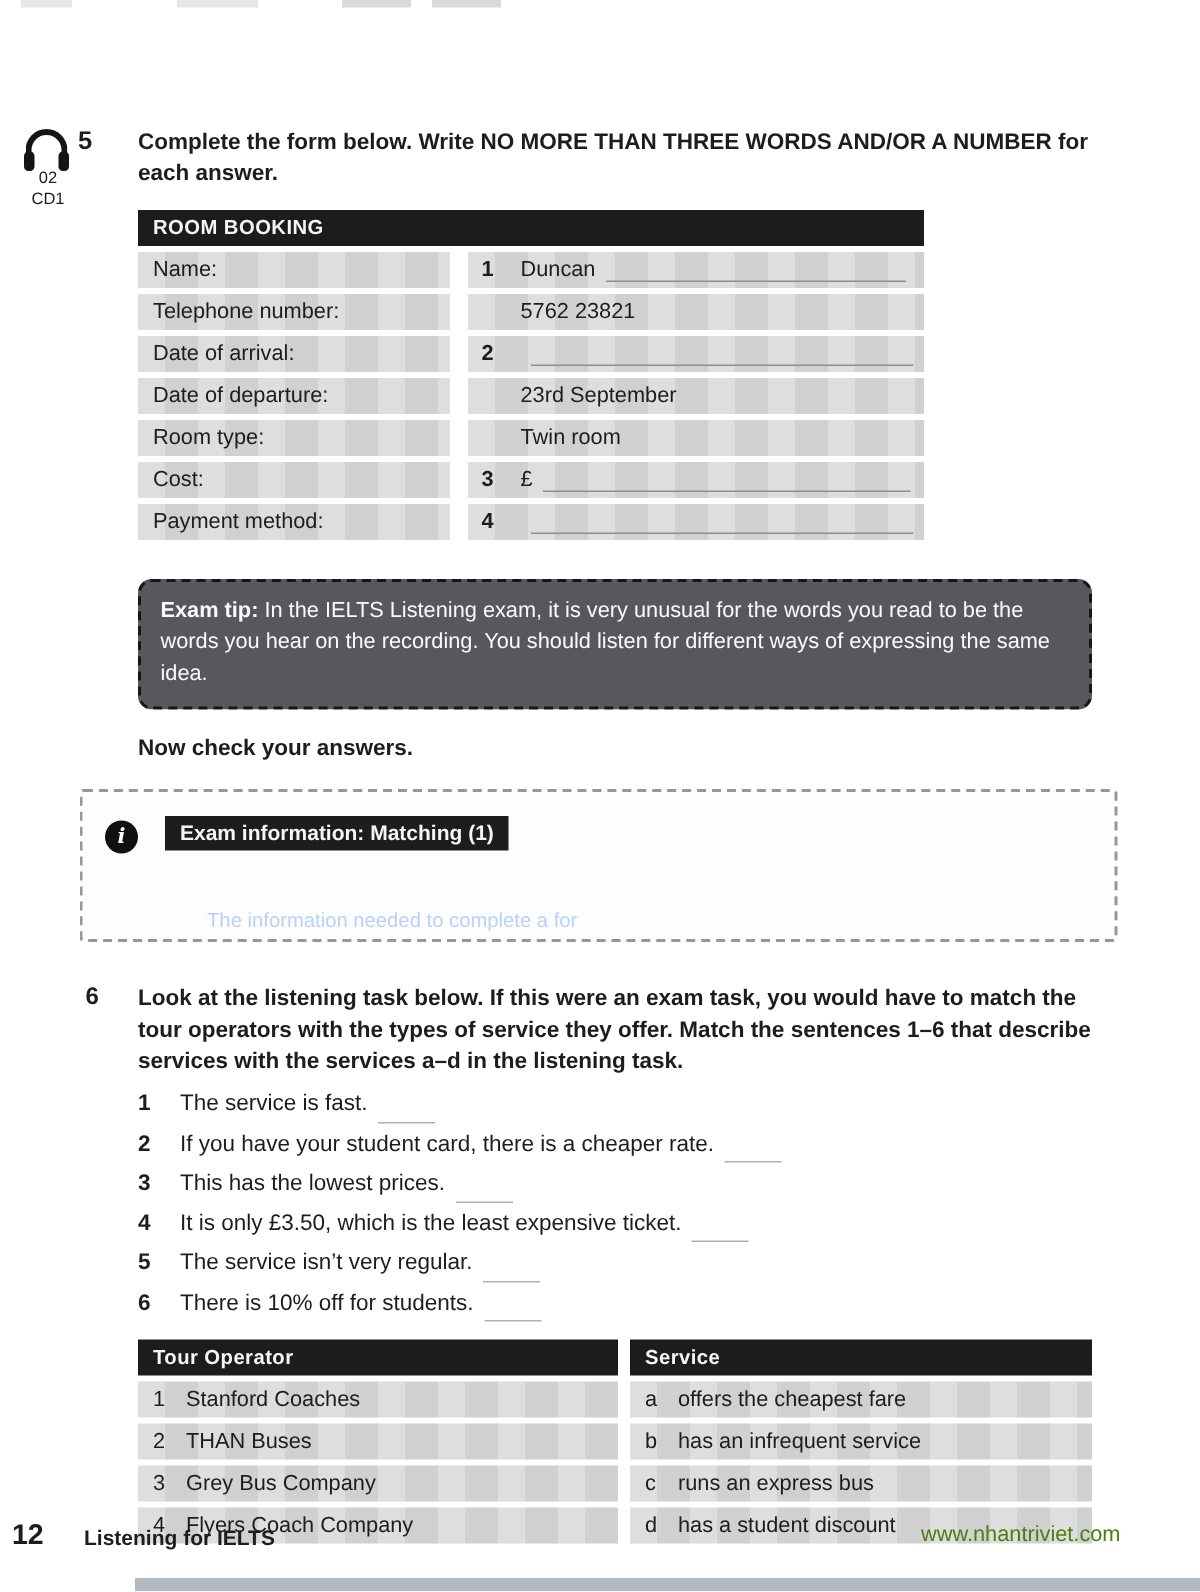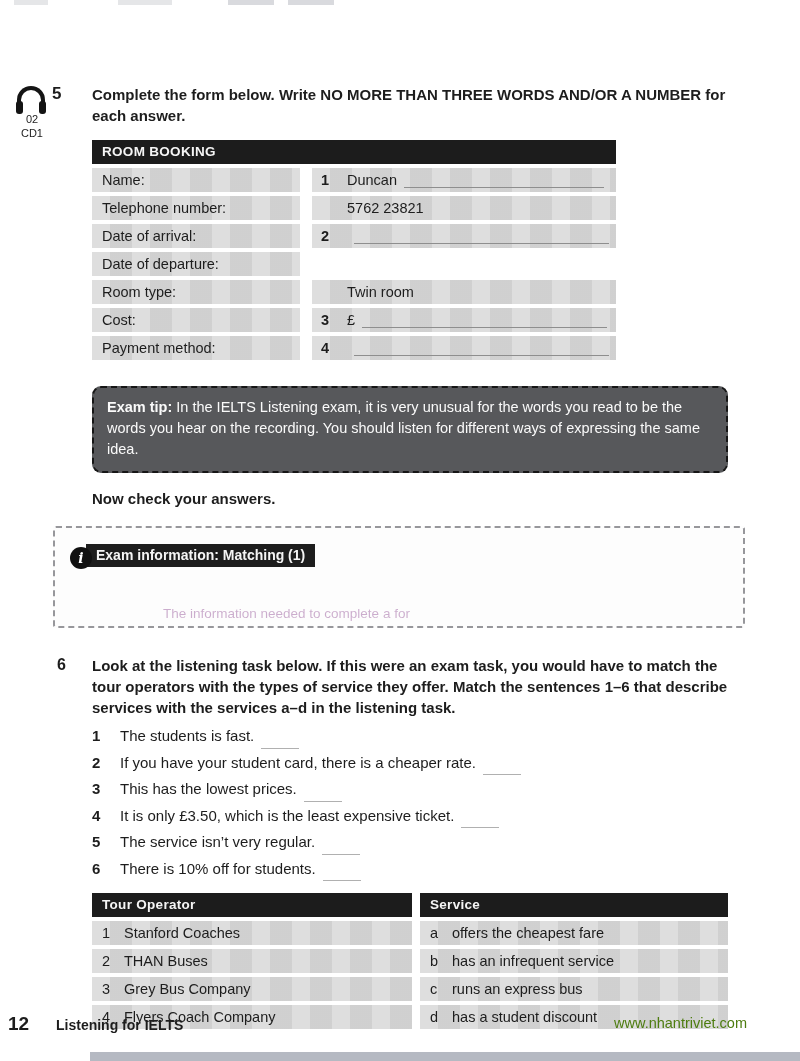--- a/index.html
+++ b/index.html
@@ -53,24 +53,24 @@
   .exam-tip b { font-weight: 700; }
 
   .check { margin: 17px 0 0 92px; font-weight: 700; font-size: 15px; }
 
   
   .info-box { position: relative; margin: 19px 0 0 53px; width: 692px; min-height: 102px;
     background: #fdfdfd; border: 2px dashed #97979b; border-radius: 3px; padding: 16px 18px 22px 0; }
   .info-icon { position: absolute; left: 15px; top: 19px; width: 22px; height: 22px; border-radius: 50%;
     background: #101010; color: #fff; display: flex; align-items: center; justify-content: center;
     font-family: "DejaVu Serif", serif; font-style: italic; font-weight: 700; font-size: 14px; }
-  .info-title { display: inline-block; margin-left: 31px; background: #1d1d1d; color: #f5f5f5;
+  .info-title { display: inline-block; margin-left: 55px; background: #1d1d1d; color: #f5f5f5;
     font-weight: 700; font-size: 14px; padding: 3px 10px 4px; }
   .info-body { margin: 10px 0 0 55px; font-size: 15px; line-height: 21px; width: 575px; }
-  .ghost-text { position: absolute; left: 108px; bottom: 5px; font-size: 13.5px; color: #701a75;
+  .ghost-text { position: absolute; left: 83px; bottom: 5px; font-size: 13.5px; color: #3b82f6;
     opacity: .35; filter: blur(.4px); }
 
   
   .task6 { margin-top: 27px; }
   .q6num { position: absolute; left: 57px; top: 1px; font-weight: 700; font-size: 16px; }
   .t6instr { margin: 0; font-weight: 700; font-size: 15px; line-height: 21px; width: 650px; }
   .sentences { margin-top: 9px; }
   .sent { display: flex; align-items: baseline; height: 26.5px; font-size: 15px; }
   .sent .sn { width: 28px; font-weight: 700; flex: 0 0 28px; }
   .sent .blank { width: 38px; border-bottom: 1px solid #b0b0b0; height: 12px; margin-left: 7px;
@@ -137,20 +137,24 @@
           <div class="lcell graycell">Date of arrival:</div>
           <div class="rcell graycell">
             <span class="qn">2</span>
             <span></span>
             <span class="aline w255"></span>
           </div>
         </div>
 
         <div class="brow">
           <div class="lcell graycell">Date of departure:</div>
+          <div class="rcell graycell">
+            <span class="qn"></span>
+            <span>23rd September</span>
+          </div>
         </div>
 
         <div class="brow">
           <div class="lcell graycell">Room type:</div>
           <div class="rcell graycell">
             <span class="qn"></span>
             <span>Twin room</span>
           </div>
         </div>
 
@@ -186,21 +190,21 @@
       <span class="ghost-text">The information needed to complete a for</span>
     </div>
 
     <section class="task task6">
       <span class="q6num">6</span>
       <p class="t6instr">Look at the listening task below. If this were an exam task, you would have to match the tour operators with the types of service they offer. Match the sentences 1–6 that describe services with the services a–d in the listening task.</p>
 
       <div class="sentences">
         <div class="sent">
           <span class="sn">1</span>
-          <span>The students is fast.</span>
+          <span>The service is fast.</span>
           <span class="blank"></span>
         </div>
         <div class="sent">
           <span class="sn">2</span>
           <span>If you have your student card, there is a cheaper rate.</span>
           <span class="blank"></span>
         </div>
         <div class="sent">
           <span class="sn">3</span>
           <span>This has the lowest prices.</span>

